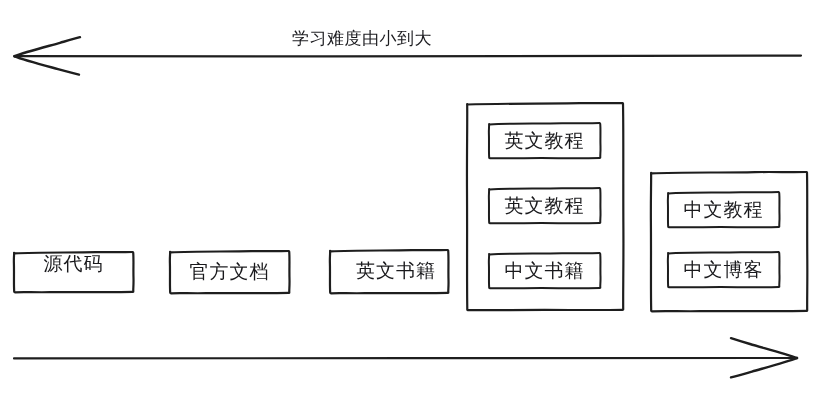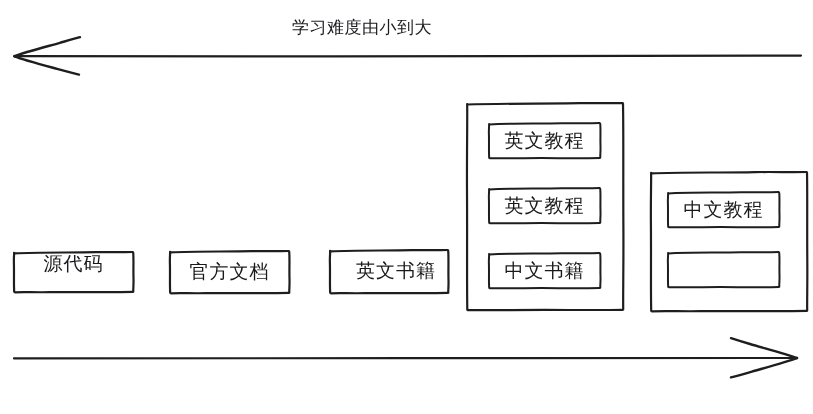--- a/index.html
+++ b/index.html
@@ -20,21 +20,21 @@
   .axis-label {
     position: absolute;
     font-size: 17px;
     line-height: 1;
     color: #1b1b1f;
     letter-spacing: 0.5px;
     white-space: nowrap;
   }
   #label-top {
     left: 292px;
-    top: 19px;
+    top: 30px;
   }
   #label-bottom {
     left: 310px;
     top: 377px;
   }
   svg.sketch {
     position: absolute;
     left: 0;
     top: 0;
     width: 813px;
@@ -178,14 +178,17 @@
   </div>
 
   <div class="node" style="left:489px; top:253px; width:111px; height:35px;">
     <span>中文书籍</span>
   </div>
 
   <div class="node" style="left:668px; top:192px; width:111px; height:35px;">
     <span>中文教程</span>
   </div>
 
+  <div class="node" style="left:668px; top:252px; width:111px; height:35px;">
+    <span>中文博客</span>
+  </div>
 
 </div>
 
 </body></html>

